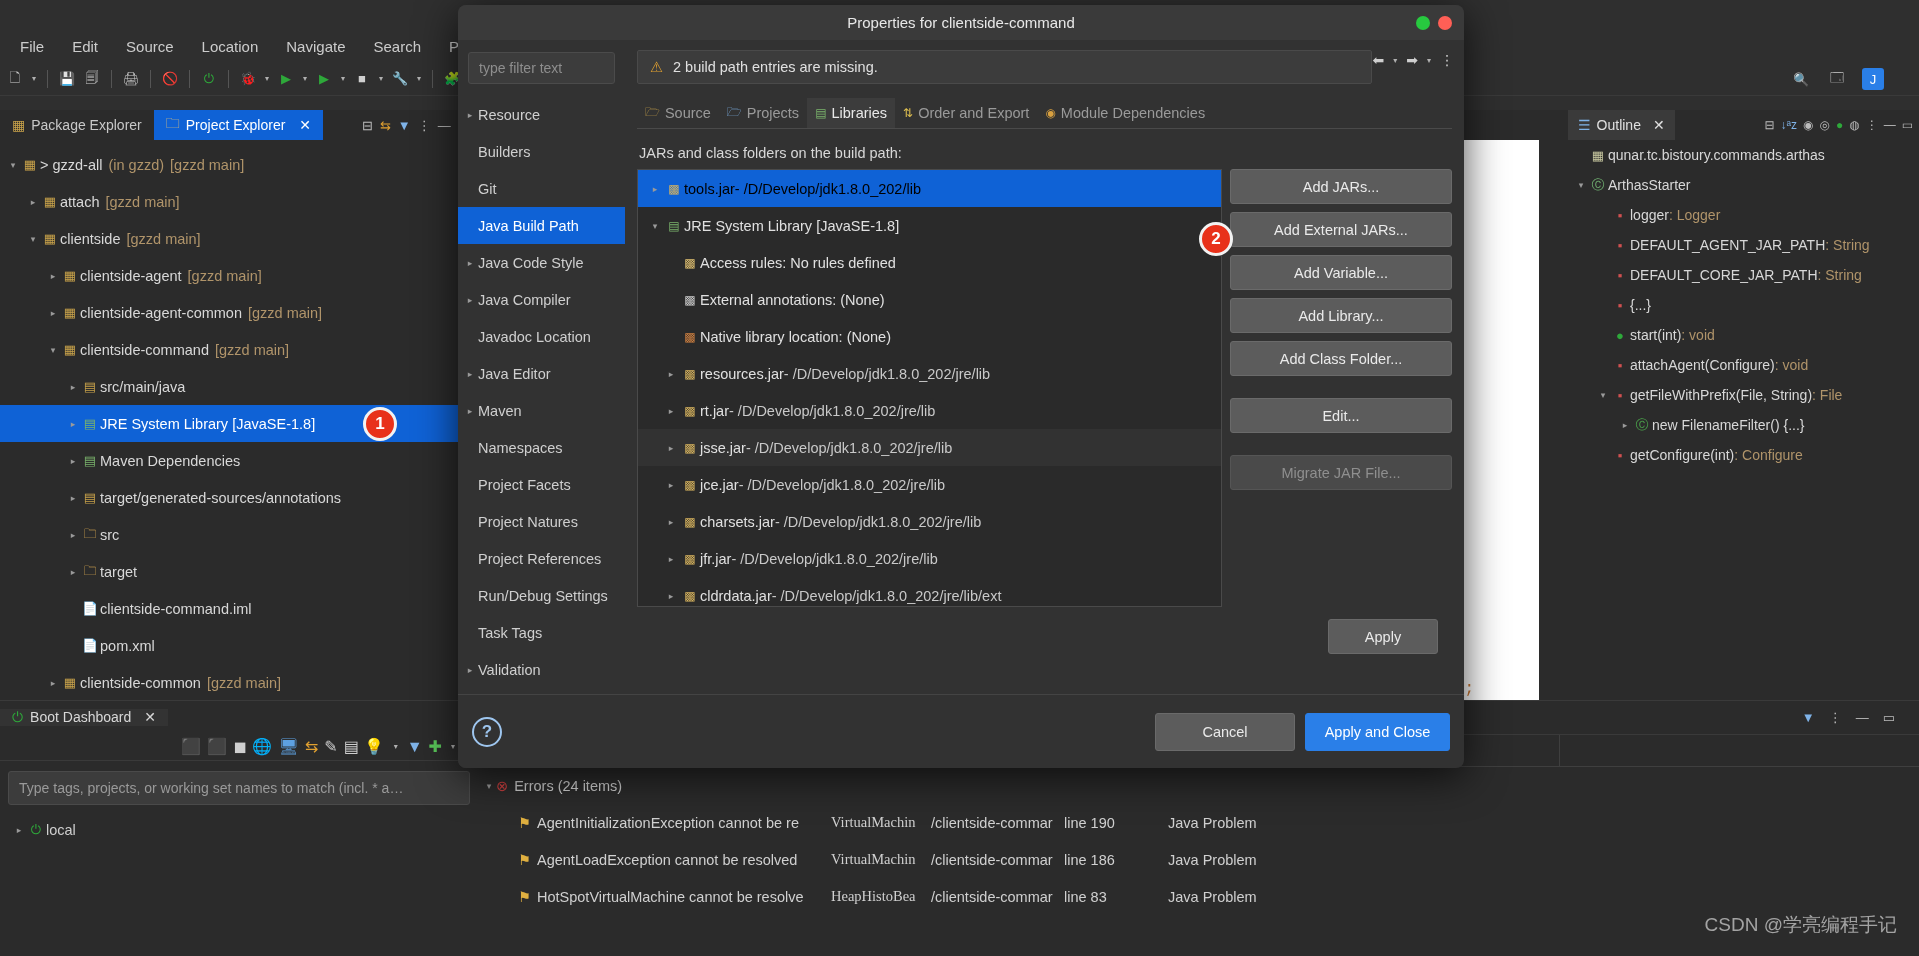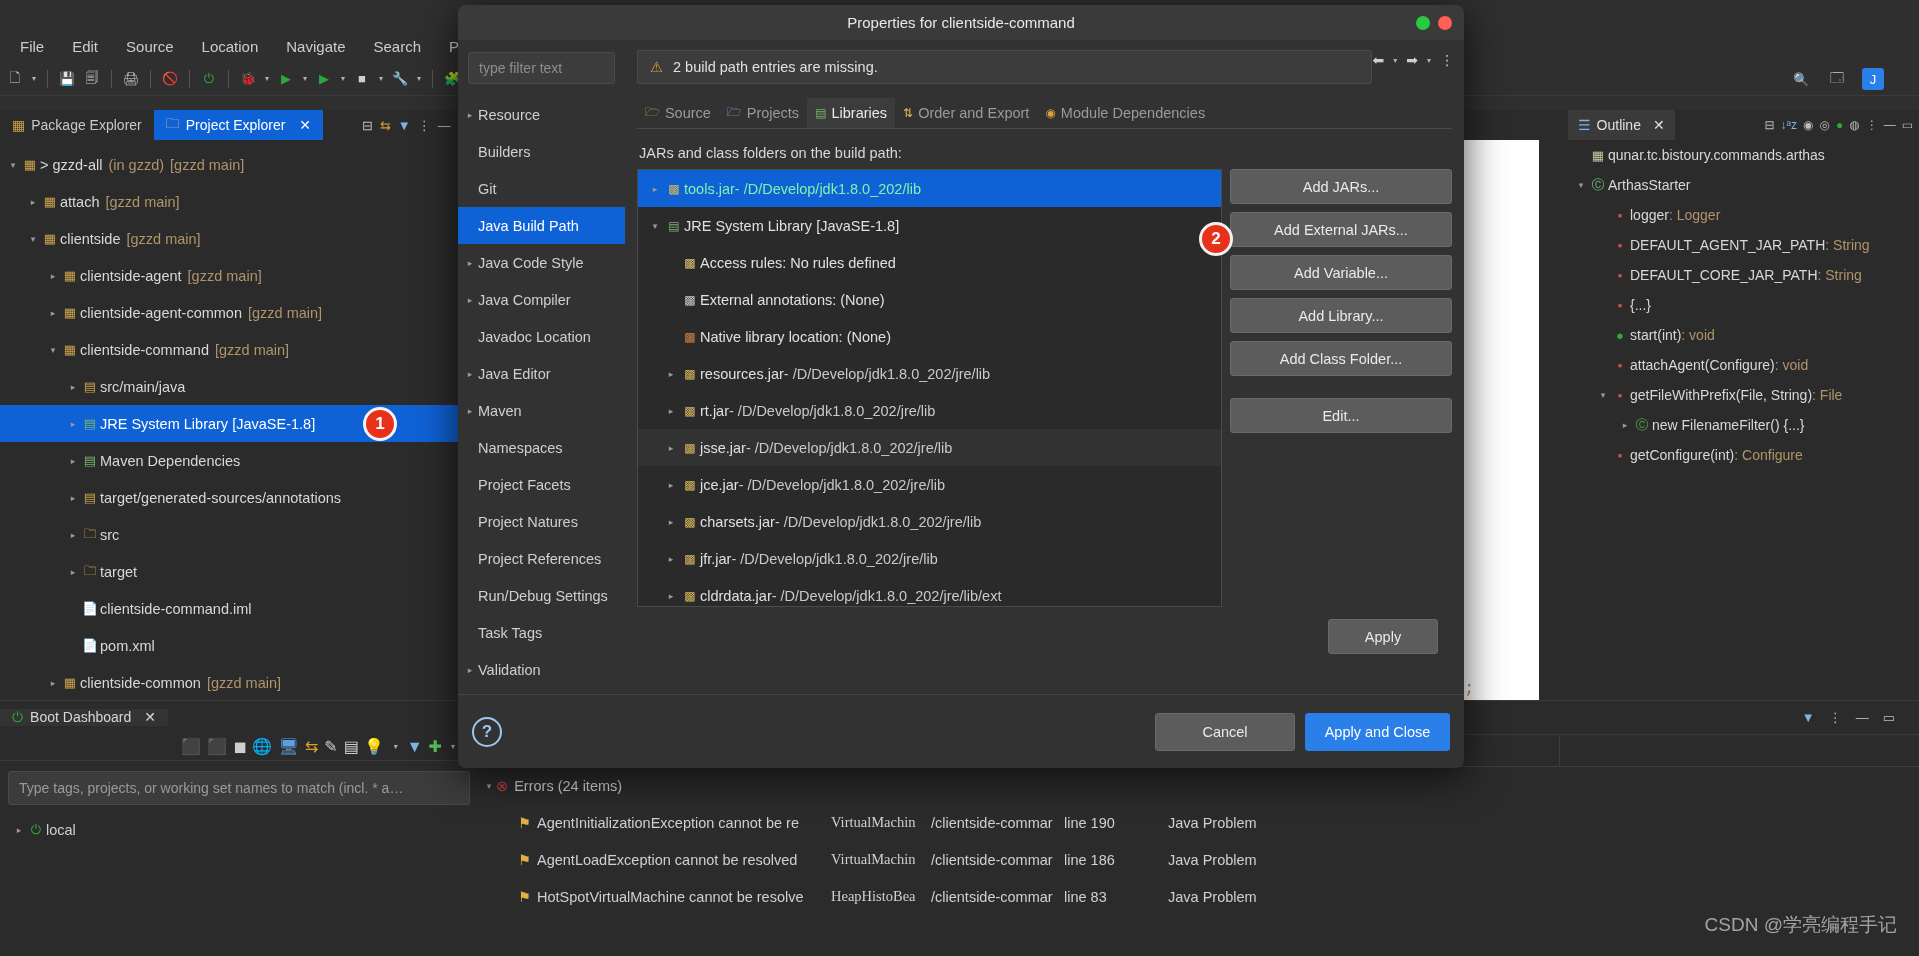--- a/index.html
+++ b/index.html
@@ -96,21 +96,21 @@
   .jarlabel { font-size:14.5px; color:#d8d8d8; margin:6px 0 8px 2px;}
   .jarwrap { display:flex; gap:8px;}
   .jarlist { width:585px; height:438px; background:#2a2a2a; border:1px solid #4a4a4a; overflow:hidden;}
   .jrow { display:flex; align-items:center; height:37px; padding-left:8px; font-size:14.5px; white-space:nowrap;}
   .jrow.sel { background:#0f62d6; }
   .jrow.alt { background:#323232; }
   .jarrow { width:18px; text-align:center; color:#9a9a9a; font-size:9px; flex:0 0 18px;}
   .jicon { width:20px; display:inline-flex; justify-content:center; font-size:12px; flex:0 0 20px;}
   .jname { color:#e0e0e0; }
   .jpath { color:#c9c9c9; }
-  .jrow.sel .jname, .jrow.sel .jpath { color:#86efac;}
+  .jrow.sel .jname, .jrow.sel .jpath { color:#000000;}
   .btncol { display:flex; flex-direction:column; gap:8px; width:222px;}
   .btn { height:35px; background:#5c5c5c; border:1px solid #6a6a6a; border-radius:3px; color:#eaeaea; font-size:14.5px; display:flex; align-items:center; justify-content:center; }
   .btn.disabled { color:#8f8f8f; background:#4a4a4a; border-color:#555;}
   .btn.gap { margin-top:14px; }
   .applyrow { display:flex; justify-content:flex-end; padding:12px 14px 0 0; }
   .btn.apply { width:110px; background:#5c5c5c; }
   .dfooter { position:absolute; left:0; bottom:0; width:1006px; height:74px; border-top:1px solid #444; display:flex; align-items:center; padding:0 14px;}
   .helpcircle { width:30px; height:30px; border-radius:50%; border:2px solid #9ec6ef; color:#9ec6ef; display:flex; align-items:center; justify-content:center; font-size:17px; font-weight:bold;}
   .footbtns { margin-left:auto; display:flex; gap:10px; }
   .btn.cancel { width:140px; height:38px; }
@@ -683,20 +683,21 @@
                   <span class="jpath"> - /D/Develop/jdk1.8.0_202/jre/lib/ext</span>
                 </div>
               </div>
             <div class="btncol" id="jar-buttons">
                 <div class="btn">Add JARs...</div>
                 <div class="btn">Add External JARs...</div>
                 <div class="btn">Add Variable...</div>
                 <div class="btn">Add Library...</div>
                 <div class="btn">Add Class Folder...</div>
                 <div class="btn gap">Edit...</div>
+                <div class="btn disabled gap">Migrate JAR File...</div>
               </div>
           </div>
           <div class="applyrow">
             <div class="btn apply">Apply</div>
           </div>
         </div>
       </div>
     </div>
 
     <div class="dfooter">

